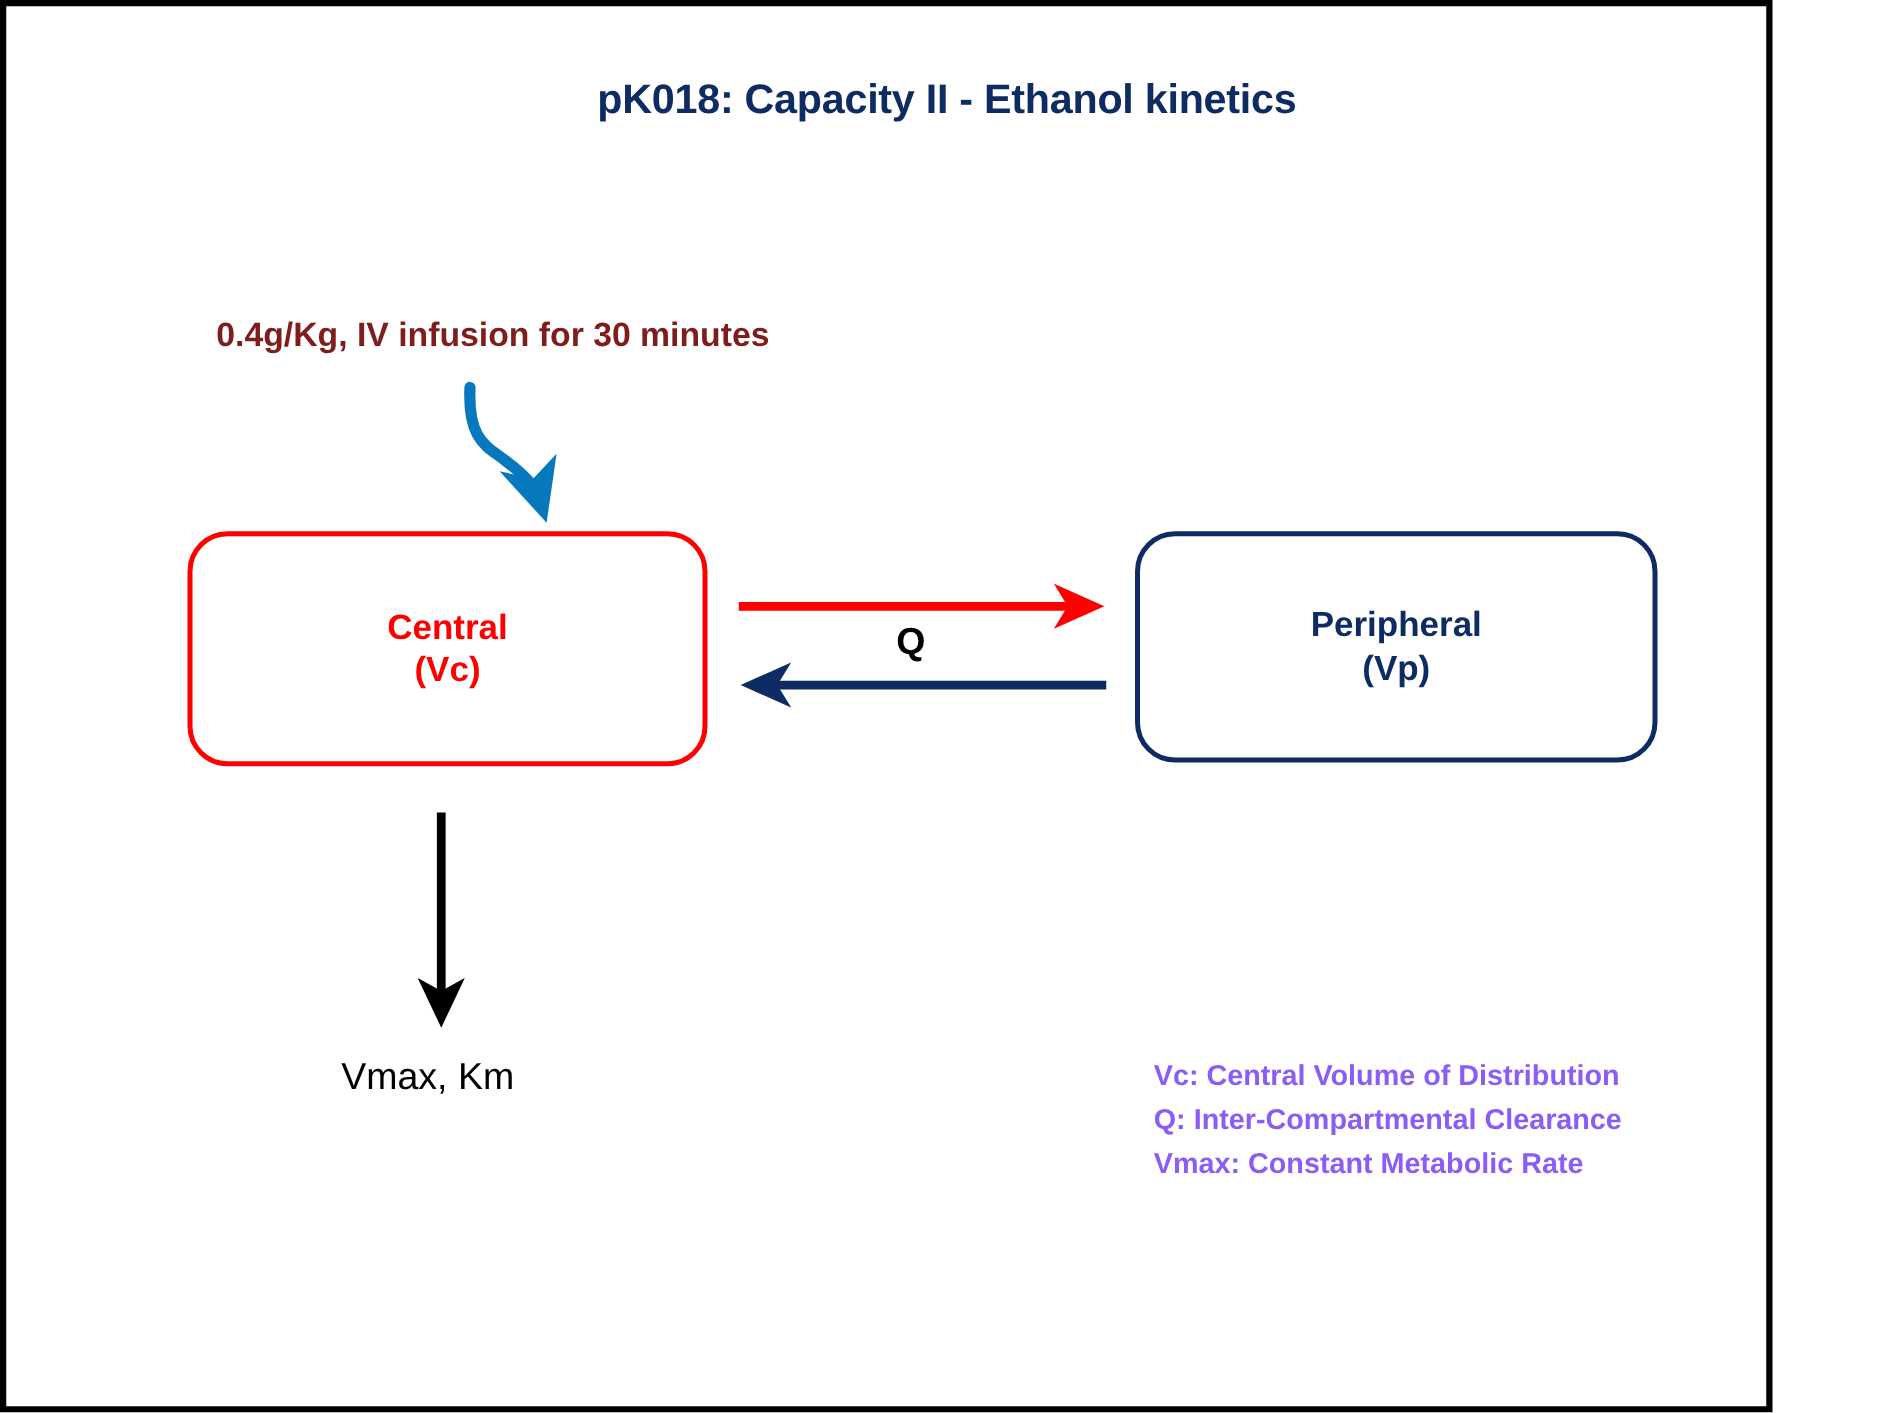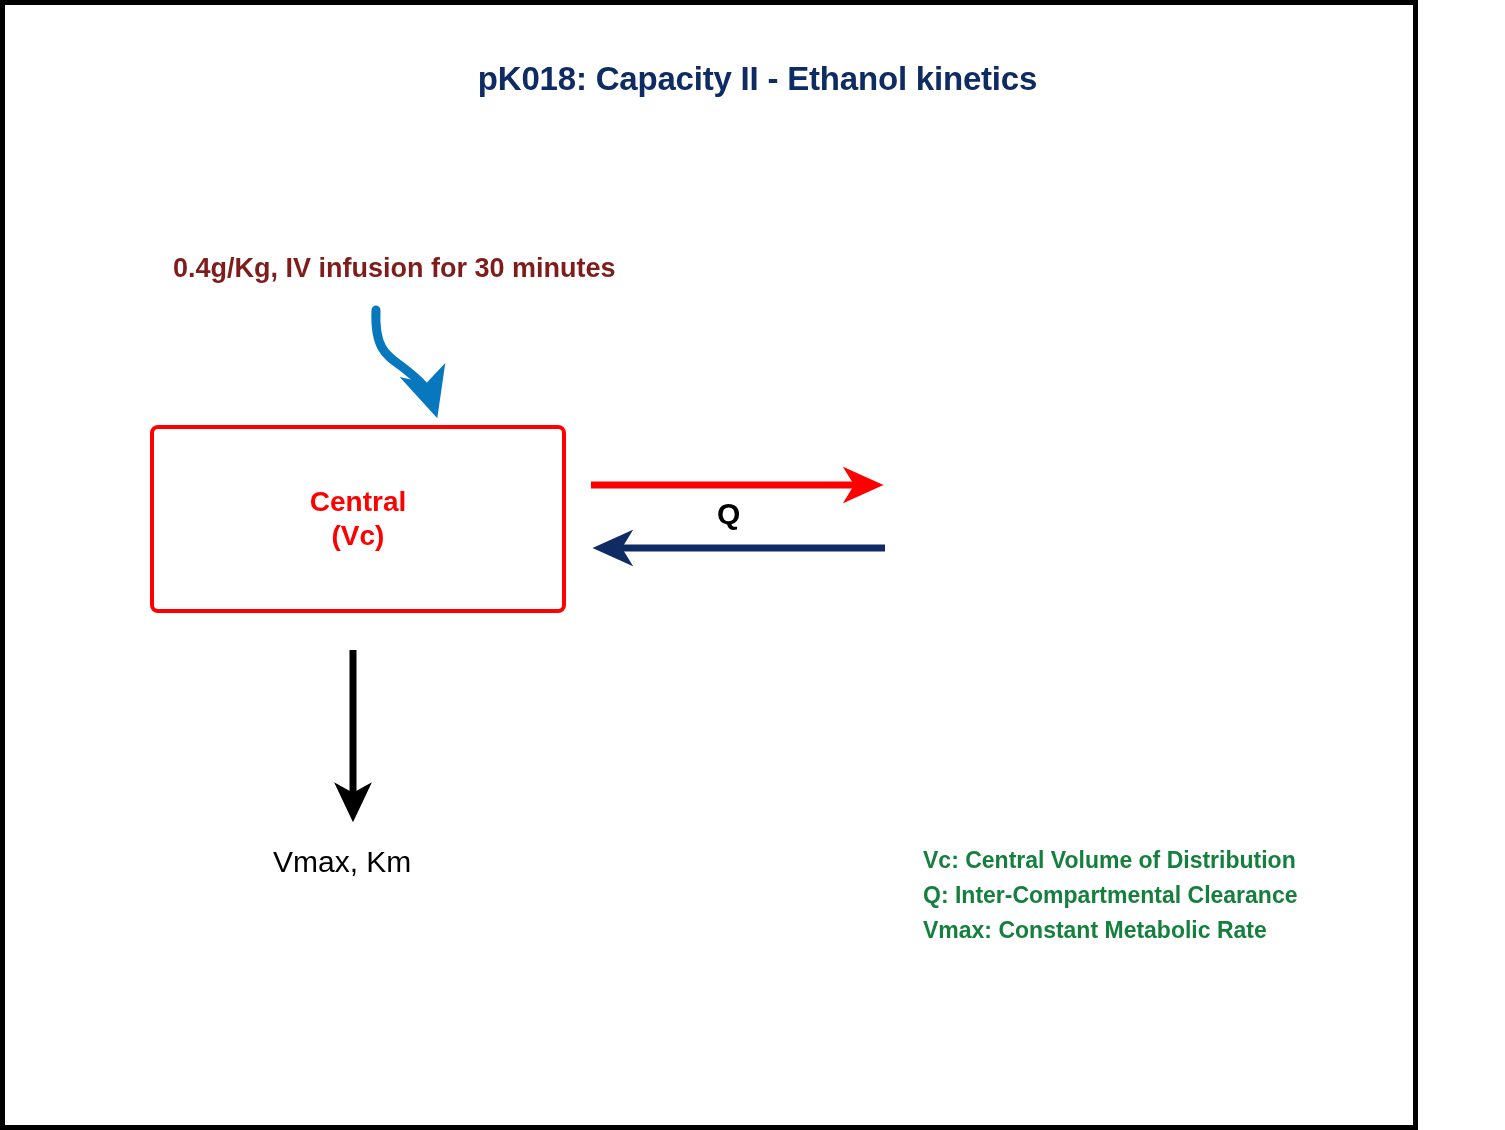--- a/index.html
+++ b/index.html
@@ -40,21 +40,21 @@
     font-size: 27px;
     font-weight: bold;
     color: #7f1d1d;
     white-space: nowrap;
   }
 
   
   .compartment {
     box-sizing: border-box;
     background: #ffffff;
-    border-radius: 8px;
+    border-radius: 32px;
     display: flex;
     flex-direction: column;
     align-items: center;
     justify-content: center;
     text-align: center;
     line-height: 1.22;
   }
   #central-box {
     left: 145px;
     top: 420px;
@@ -101,21 +101,21 @@
 
   
   #legend {
     left: 918px;
     top: 838px;
     width: 520px;
   }
   #legend .legend-line {
     font-size: 23px;
     font-weight: bold;
-    color: #15803d;
+    color: #8b5cf6;
     line-height: 1.52;
     white-space: nowrap;
   }
 
   
   #arrow-layer {
     left: 0;
     top: 0;
     width: 1505px;
     height: 1130px;
@@ -155,20 +155,24 @@
     <line x1="880" y1="543" x2="598" y2="543" stroke="#0E2B63" stroke-width="7" marker-end="url(#head-navy)"></line>
 
     <line x1="348" y1="645" x2="348" y2="806" stroke="#000000" stroke-width="7" marker-end="url(#head-black)"></line>
   </svg>
 
   <div class="abs compartment" id="central-box">
     <div class="cmp-text">Central</div>
     <div class="cmp-text">(Vc)</div>
   </div>
 
+  <div class="abs compartment" id="peripheral-box">
+    <div class="cmp-text">Peripheral</div>
+    <div class="cmp-text">(Vp)</div>
+  </div>
 
   <div class="abs" id="q-label">Q</div>
 
   <div class="abs" id="vmax-km-label">Vmax, Km</div>
 
   <div class="abs" id="legend">
     <div class="legend-line">Vc: Central Volume of Distribution</div>
     <div class="legend-line">Q: Inter-Compartmental Clearance</div>
     <div class="legend-line">Vmax: Constant Metabolic Rate</div>
   </div>

